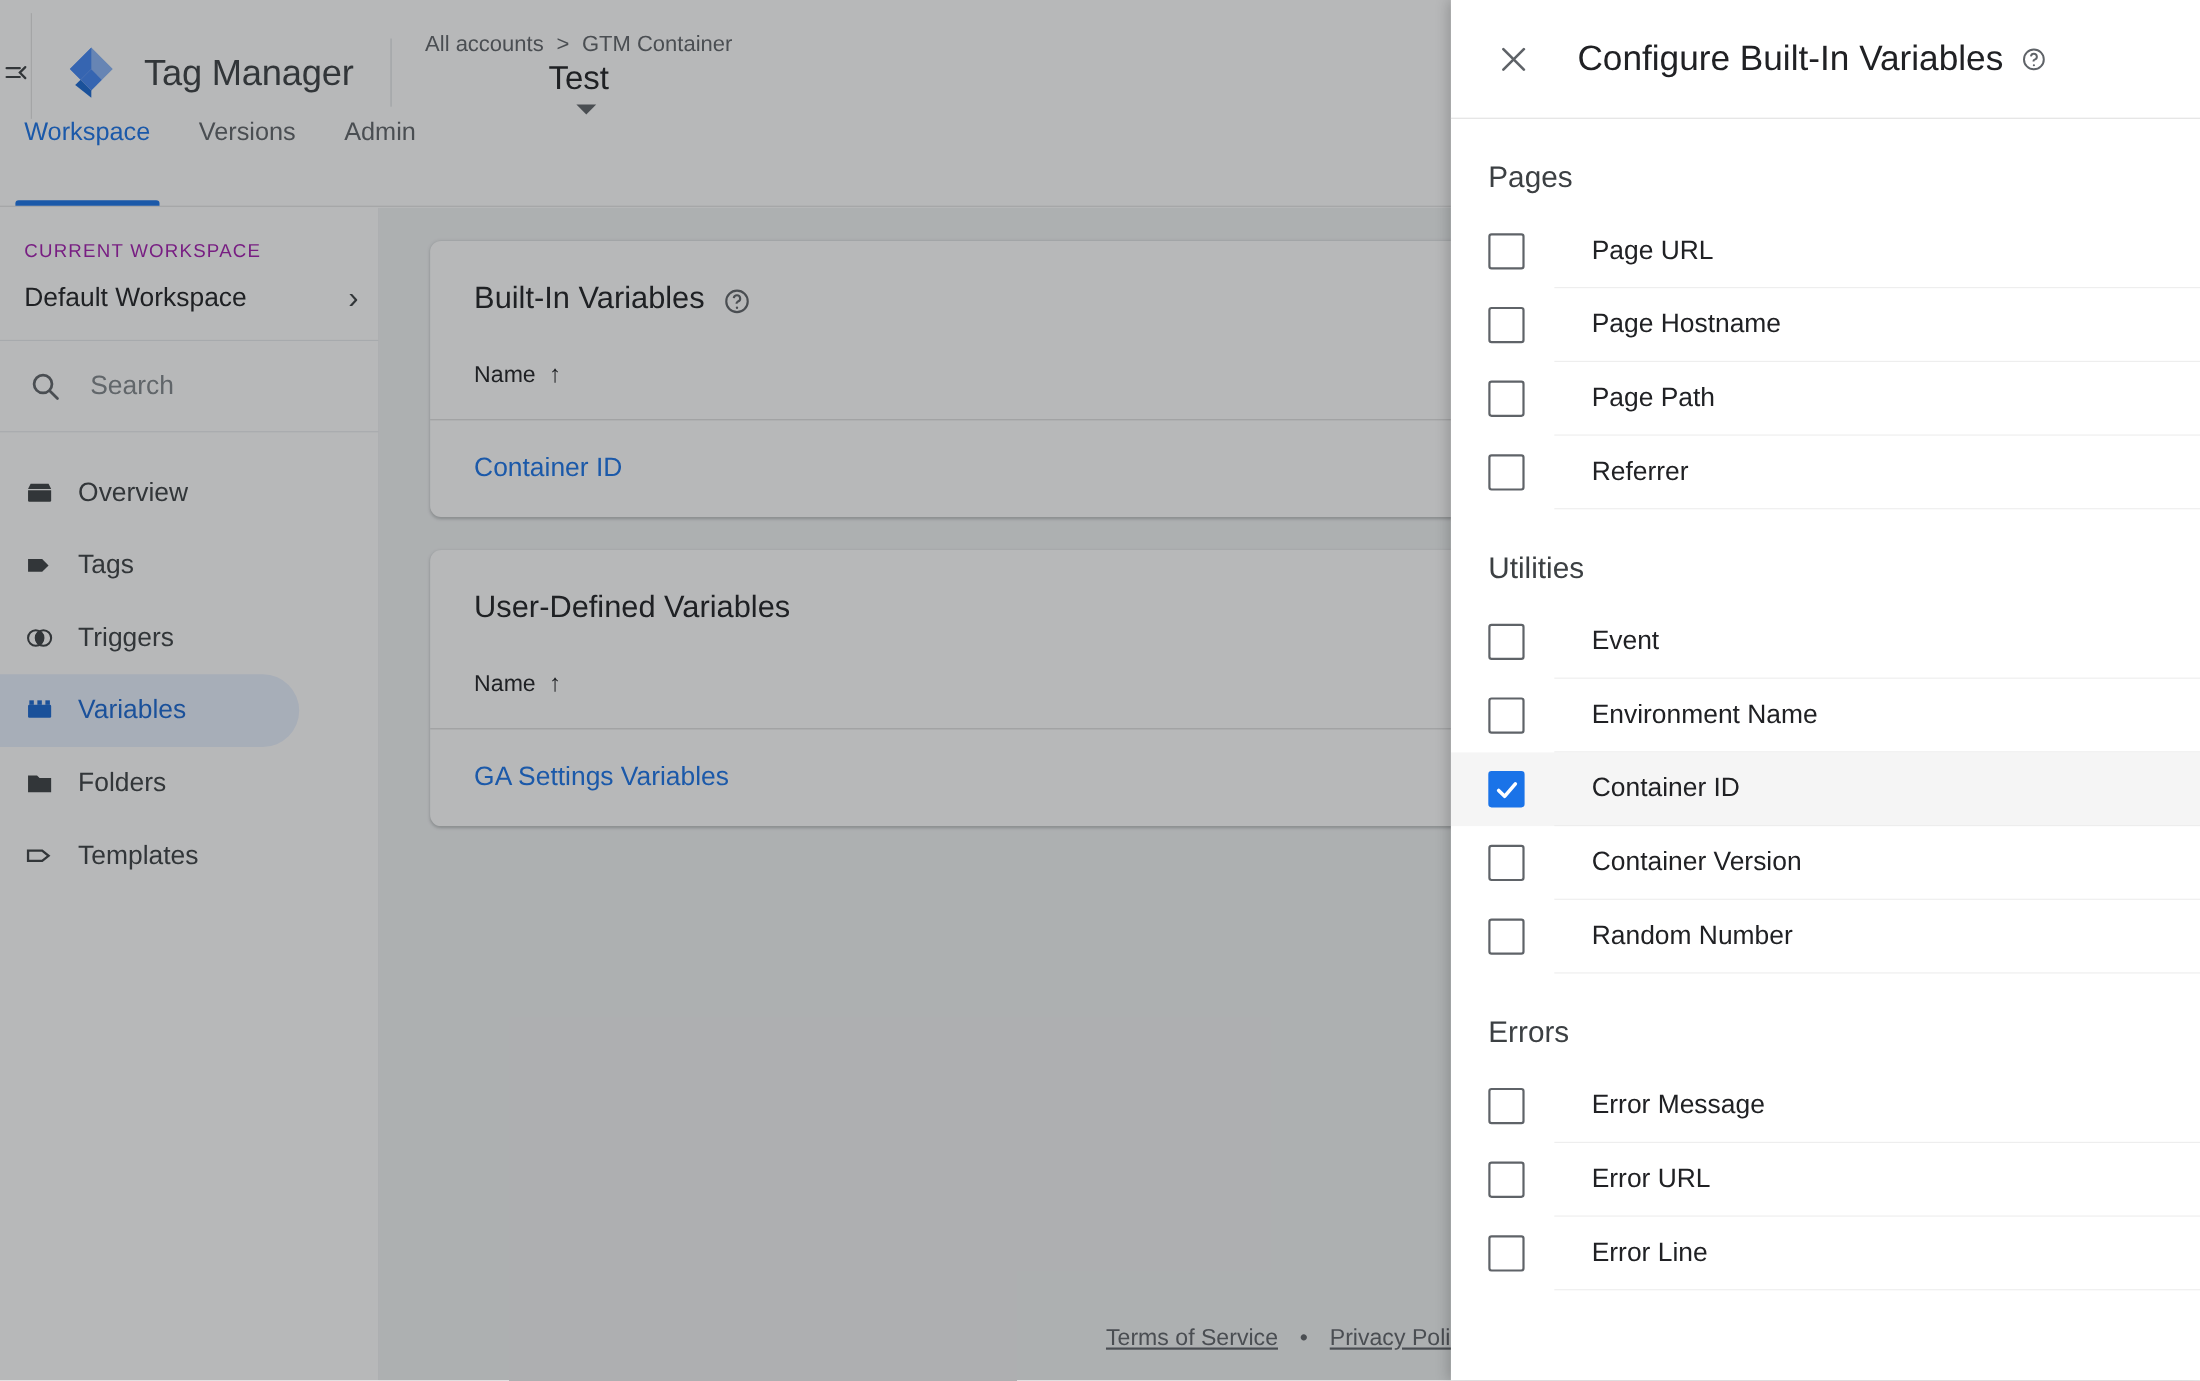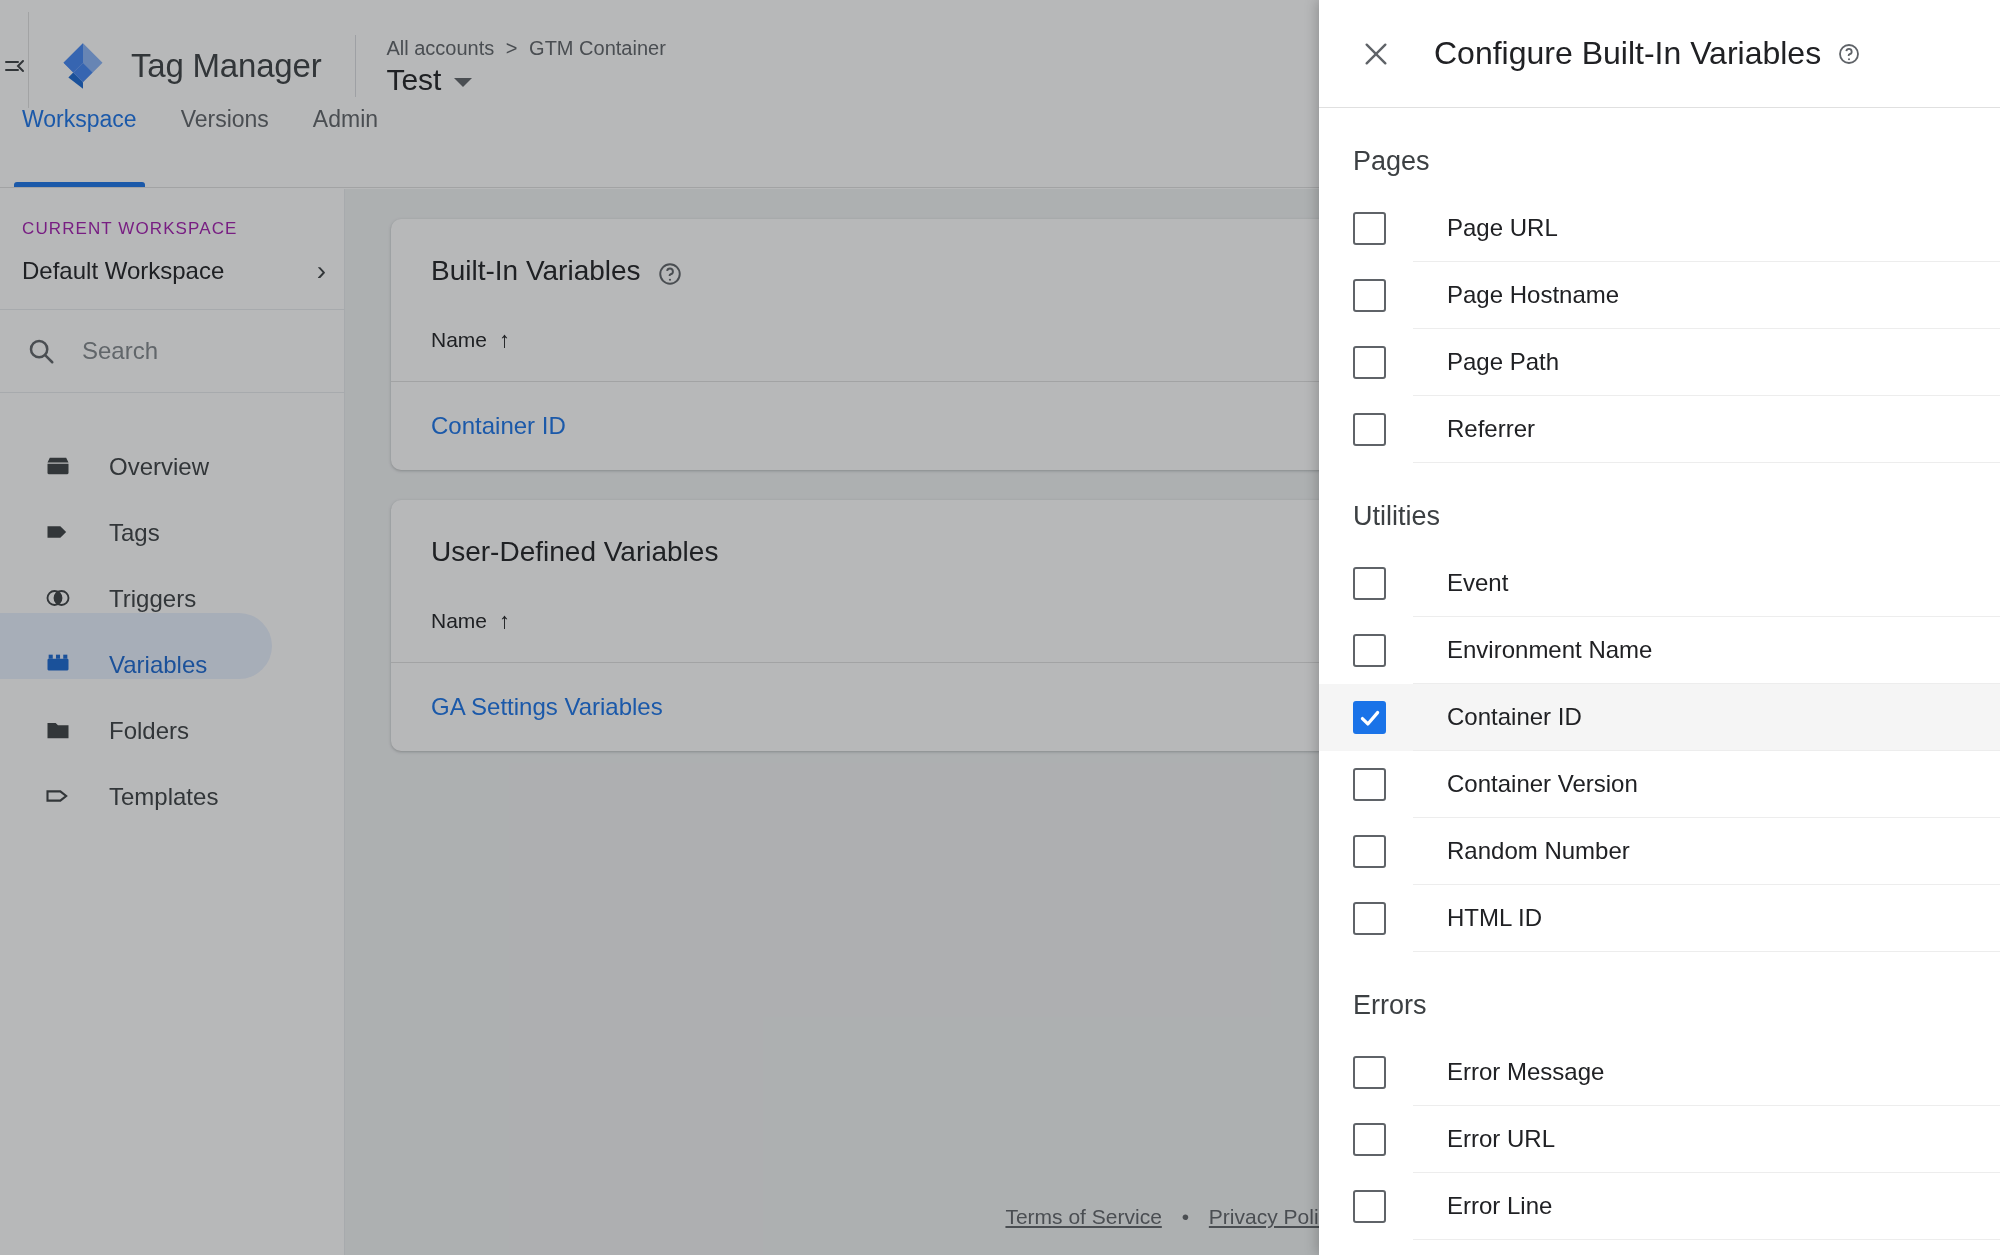--- a/index.html
+++ b/index.html
@@ -29,21 +29,21 @@
   .brand { display: flex; align-items: center; padding-left: 28px; }
   .gtm-logo { width: 52px; height: 52px; }
   .brand-name {
     font-size: 33px; color: #3c4043; margin-left: 22px; letter-spacing: -0.2px;
     font-weight: 400;
   }
   .brand-sep { width: 1px; height: 62px; background: #dadce0; margin: 0 30px 0 34px; }
   .acct { display: flex; flex-direction: column; justify-content: center; }
   .crumbs { font-size: 20px; color: #5f6368; line-height: 1.3; }
   .crumb-sep { margin: 0 6px; }
-  .container-row { display: flex; align-items: center; margin-top: 2px; }
+  .container-row { display: flex; align-items: center; margin-top: 2px; flex-direction: column; }
   .container-name { font-size: 30px; color: #202124; font-weight: 400; }
   .caret-dn {
     width: 0; height: 0; margin-left: 13px; margin-top: 6px;
     border-left: 9px solid transparent; border-right: 9px solid transparent;
     border-top: 9px solid #5f6368;
   }
 
   
   .tabs {
     position: absolute; top: 108px; left: 0; right: 0; height: 80px;
@@ -76,22 +76,22 @@
   }
   .ws-name { font-size: 24px; color: #202124; font-weight: 500; }
   .chev-right { font-size: 28px; color: #3c4043; line-height: 1; }
   .search-row {
     display: flex; align-items: center; gap: 26px;
     padding: 26px 22px 26px 26px; border-bottom: 1px solid #e8eaed;
   }
   .search-txt { font-size: 24px; color: #80868b; }
   .navlist { padding-top: 22px; }
   .navitem {
-    display: flex; align-items: flex-end; gap: 36px;
-    height: 66px; padding-left: 43px; color: #3c4043; font-size: 24px;
+    display: flex; align-items: center; gap: 20px;
+    height: 66px; padding-left: 21px; color: #3c4043; font-size: 24px;
     border-radius: 0 34px 34px 0; margin-right: 72px;
   }
   .navitem.active { background: #e8f0fe; color: #1967d2; font-weight: 500; }
   .navitem .ico { width: 30px; height: 30px; display: flex; align-items: center; justify-content: center; }
   .navitem svg { display: block; }
 
   
   .content { position: absolute; top: 189px; left: 345px; right: 0; bottom: 0; background: #f1f3f4; }
   .card {
     background: #fff; border-radius: 10px; margin: 30px 46px 0 46px;
@@ -422,24 +422,20 @@
         <span class="cbtext">Container ID</span>
       </div>
       <div class="cbrow">
         <span class="cbox"></span>
         <span class="cbtext">Container Version</span>
       </div>
       <div class="cbrow">
         <span class="cbox"></span>
         <span class="cbtext">Random Number</span>
       </div>
-      <div class="cbrow">
-        <span class="cbox"></span>
-        <span class="cbtext">HTML ID</span>
-      </div>
 
       <div class="group-title">Errors</div>
       <div class="cbrow">
         <span class="cbox"></span>
         <span class="cbtext">Error Message</span>
       </div>
       <div class="cbrow">
         <span class="cbox"></span>
         <span class="cbtext">Error URL</span>
       </div>

